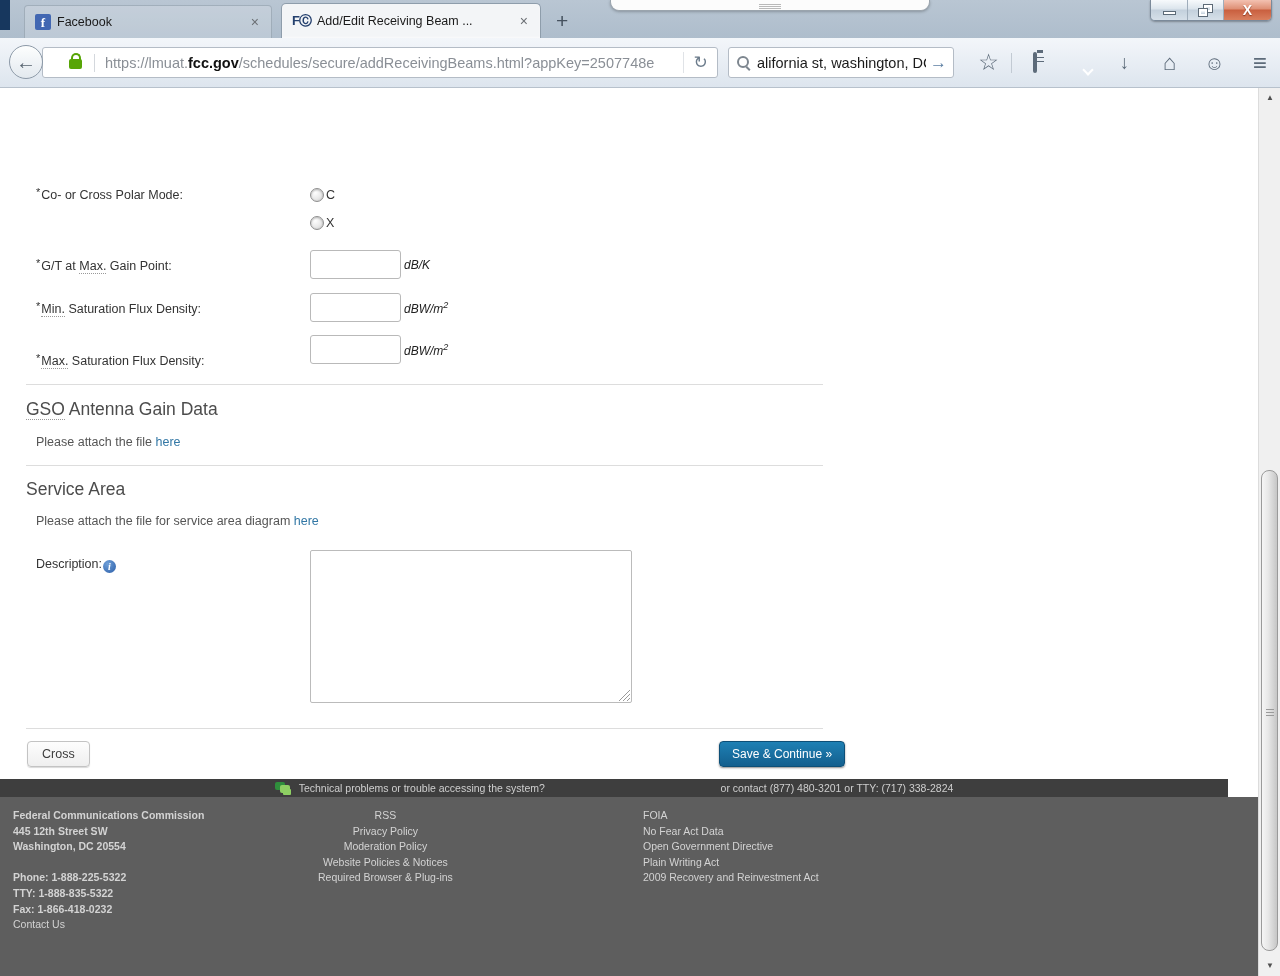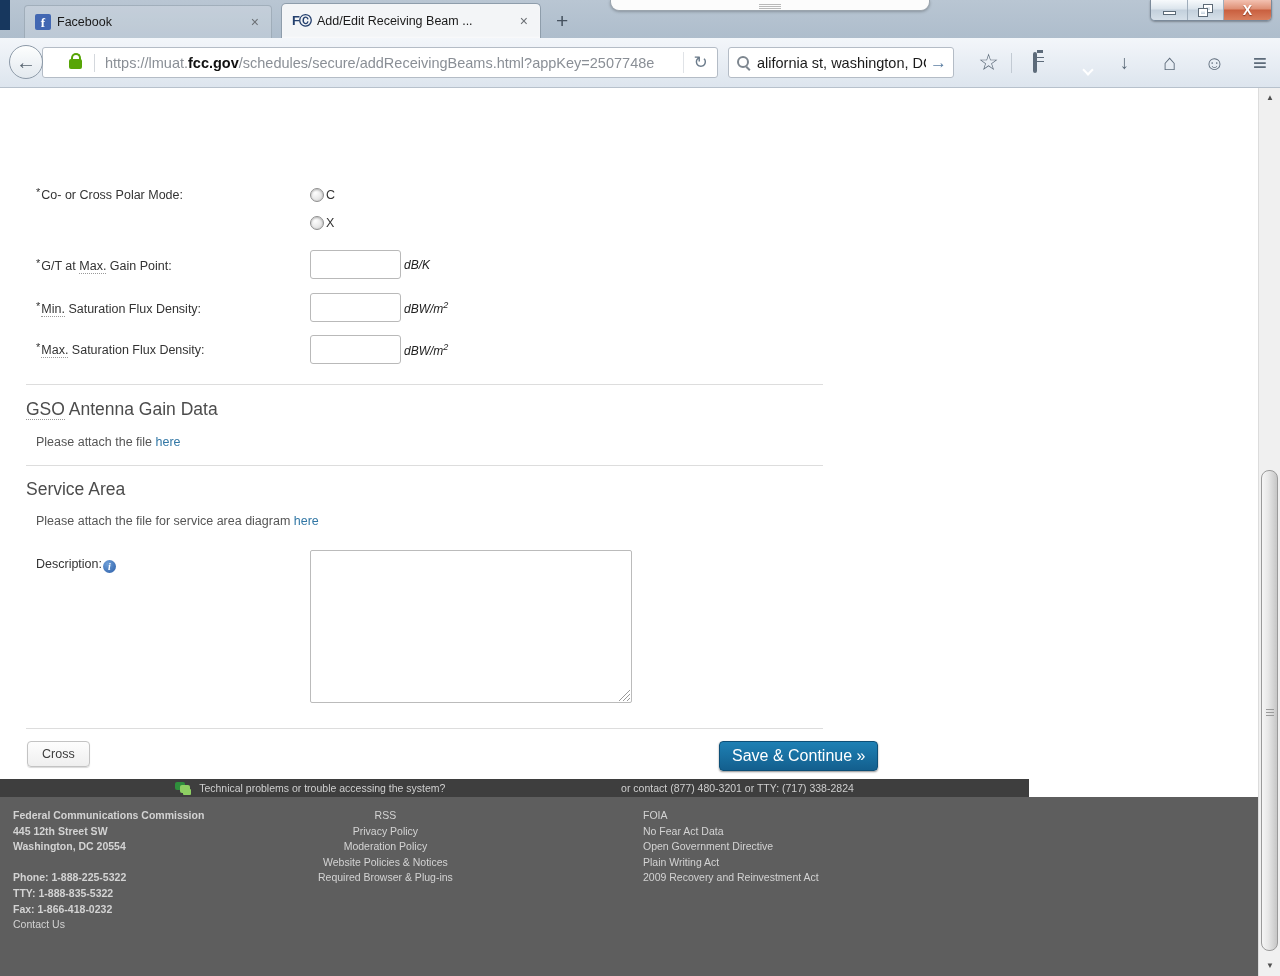--- a/index.html
+++ b/index.html
@@ -118,26 +118,26 @@
   .textarea { position:absolute; left:310px; top:462px; width:322px; height:153px;
               border:1px solid #bbb; border-radius:2px; background:#fff; resize:none;
               font-family:"Liberation Sans",sans-serif; }
   .grip { position:absolute; left:616px; top:599px; width:14px; height:14px;
           background:
             linear-gradient(135deg, transparent 0 58%, #9a9a9a 58% 64%, transparent 64% 72%, #9a9a9a 72% 78%, transparent 78% 86%, #9a9a9a 86% 92%, transparent 92%);
           }
   .btn-back { position:absolute; left:27px; top:653px; padding:5px 14px; font-size:12.5px; color:#3c3c3c;
               background:linear-gradient(#fdfdfd,#efefef); border:1px solid #c3c3c3; border-radius:4px;
               box-shadow:0 1px 1px rgba(0,0,0,.15); }
-  .btn-save { position:absolute; left:719px; top:653px; padding:5px 12px; font-size:16px; color:#fff;
+  .btn-save { position:absolute; left:719px; top:653px; padding:5px 12px; font-size:12px; color:#fff;
               background:linear-gradient(#1e80b4,#135f8e); border:1px solid #0d4f77; border-radius:4px;
               box-shadow:0 1px 2px rgba(0,0,0,.45); }
 
   
-  .helpbar { position:absolute; left:0; top:691px; width:1029px; height:18px; background:#3e3e3e;
+  .helpbar { position:absolute; left:0; top:691px; width:1228px; height:18px; background:#3e3e3e;
              display:flex; align-items:center; justify-content:center;
              font-size:10.5px; color:#cfcfcf; white-space:pre; }
   .chat { position:relative; width:16px; height:12px; margin-right:8px; flex:none; }
   .chat:before { content:''; position:absolute; left:0; top:0; width:10px; height:8px; background:#2f8f3c; border-radius:2px; }
   .chat:after { content:''; position:absolute; left:5px; top:3px; width:10px; height:8px; background:#8ed063; border-radius:2px;
                 box-shadow:2px 3px 0 -1px #8ed063; }
   .helplink { color:#9fcc63; text-decoration:none;margin-top:28px; }
 
   .footer { position:absolute; left:0; top:709px; width:1258px; height:179px; background:#5e5e5e;
             font-size:10.5px; color:#d3d3d3; }
@@ -256,21 +256,21 @@
 
     <div class="frow" style="top:205px;">
       <span class="flabel" style="top:9px;"><span class="req">*</span><span class="abbr">Min.</span><span> Saturation Flux Density:</span></span>
       <span class="fcontrol">
         <input class="tinput" value="" style="">
         <span class="unit"><span>dBW/m</span><sup>2</sup></span>
       </span>
     </div>
 
     <div class="frow" style="top:247px;">
-      <span class="flabel" style="top:8px;"><span class="req">*</span><span class="abbr">Max.</span><span> Saturation Flux Density:</span></span>
+      <span class="flabel" style="top:19px;"><span class="req">*</span><span class="abbr">Max.</span><span> Saturation Flux Density:</span></span>
       <span class="fcontrol">
         <input class="tinput" value="" style="">
         <span class="unit"><span>dBW/m</span><sup>2</sup></span>
       </span>
     </div>
 
     <div class="hr" style="top:296px;"></div>
 
     <div class="h2" style="top:311px;"><span class="abbr">GSO</span><span> Antenna Gain Data</span></div>
     <div class="ptext" style="top:347px;"><span>Please attach the file </span><a href="#" class="link">here</a></div>

